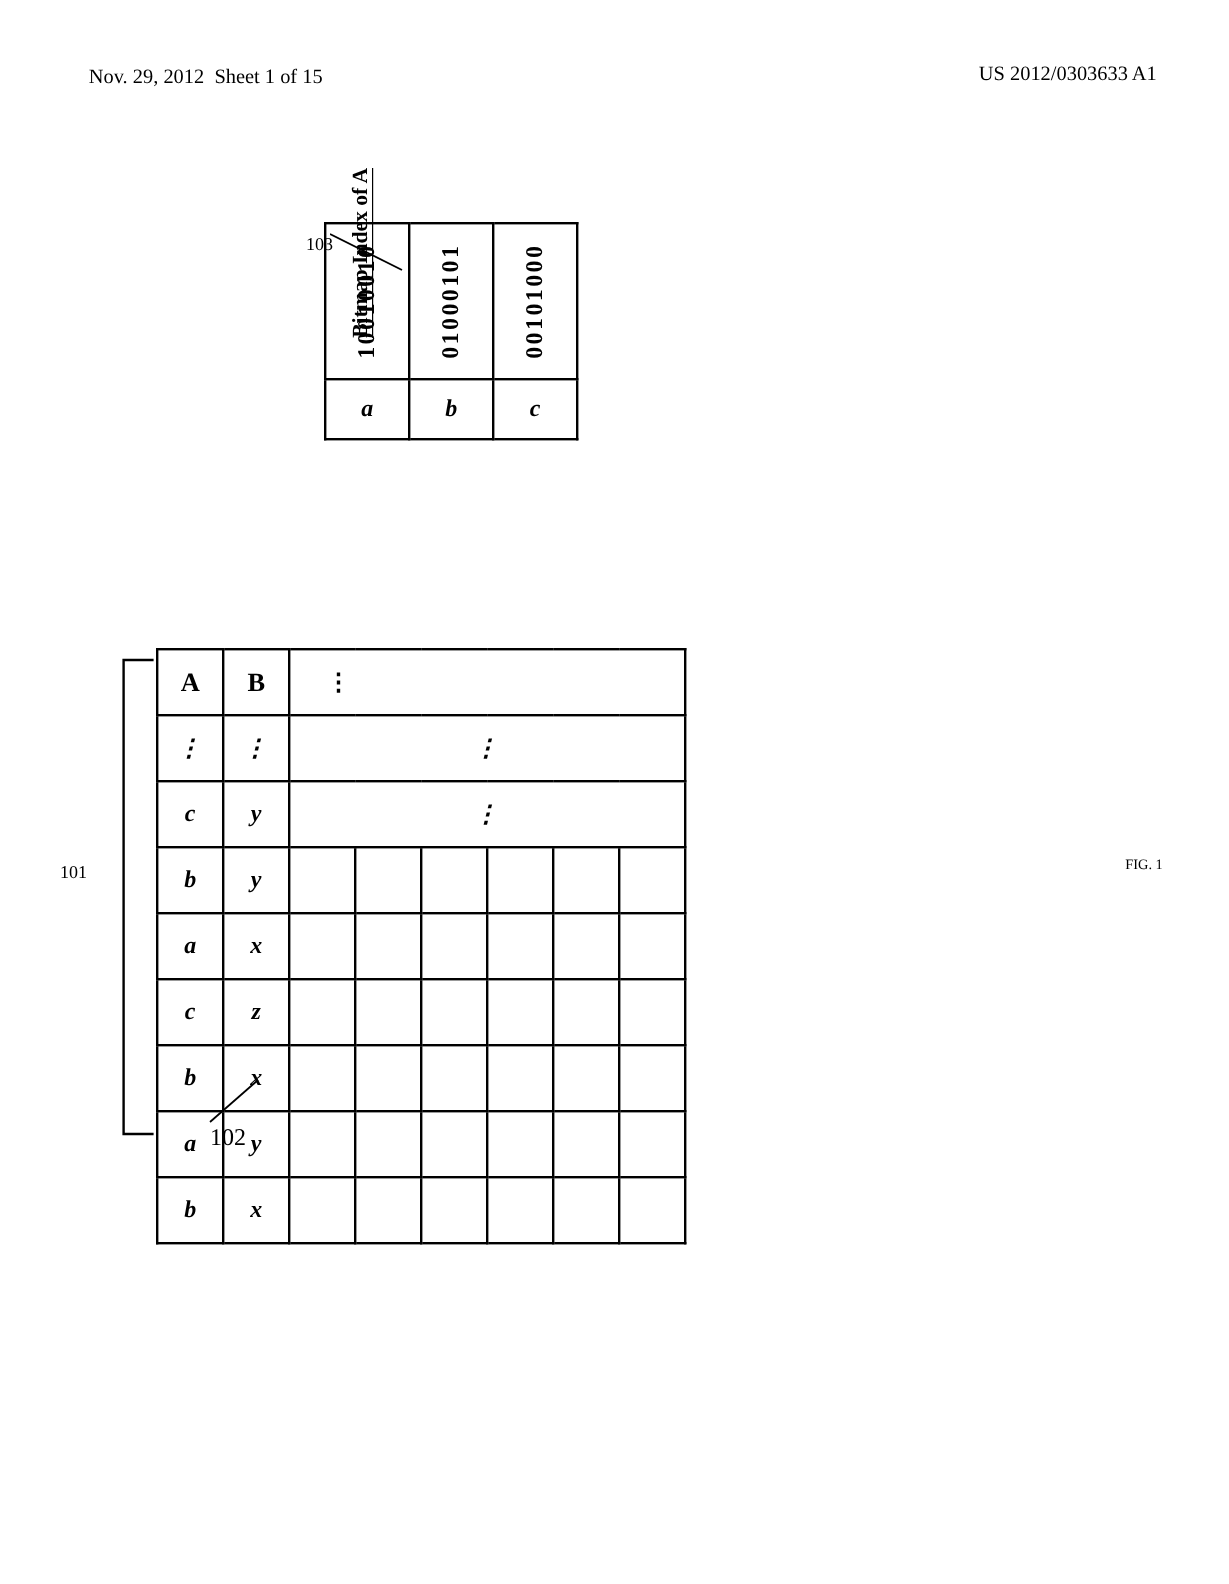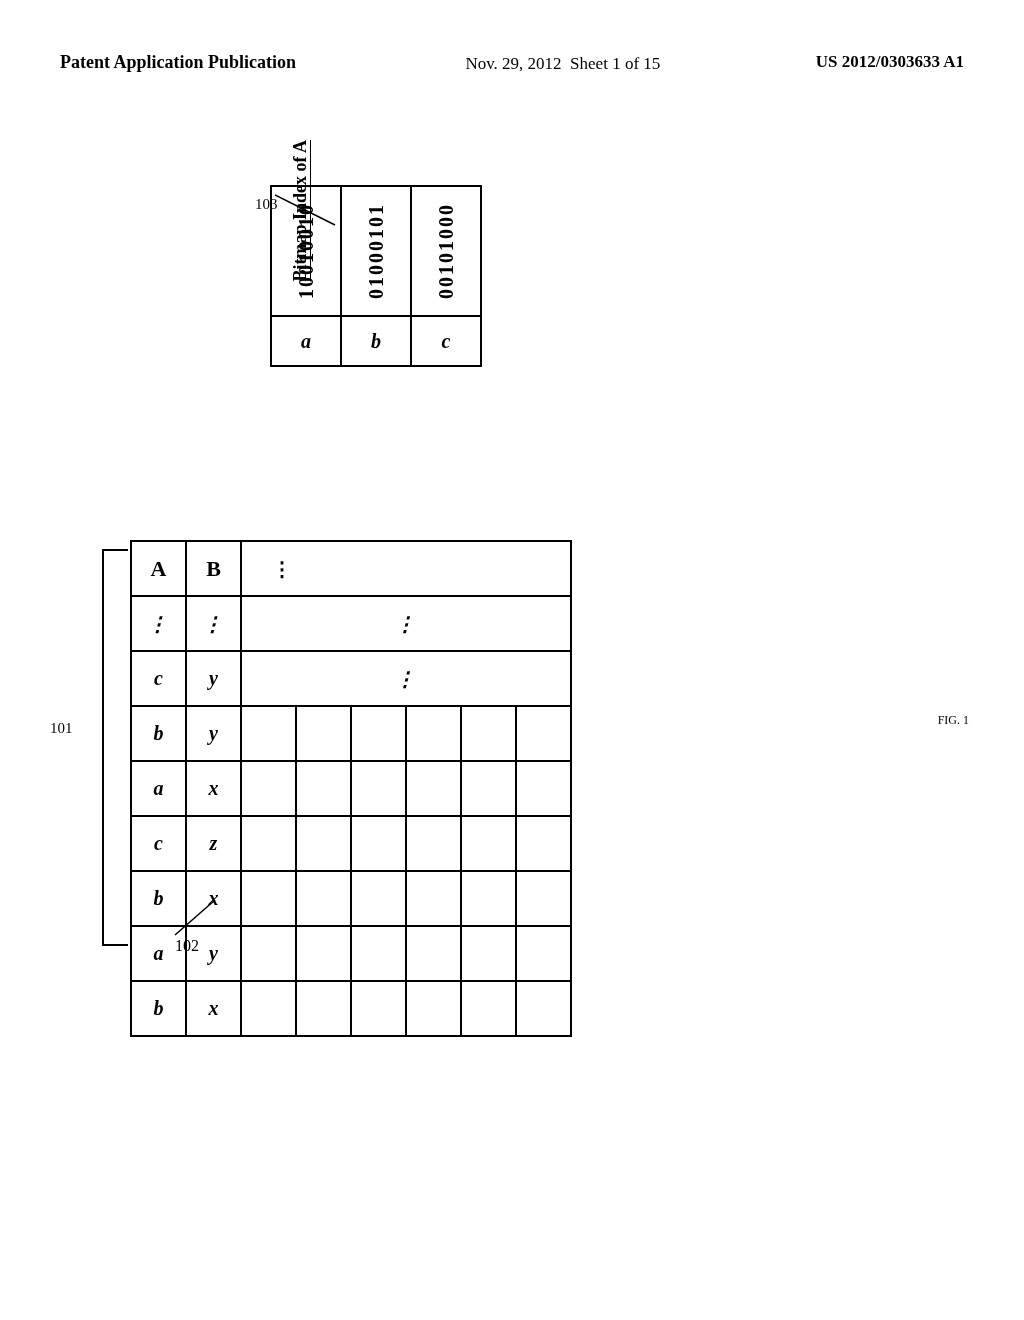--- a/index.html
+++ b/index.html
@@ -29,21 +29,21 @@
       line-height: 1.4;
     }
     .header-center {
       font-size: 17px;
       text-align: center;
       line-height: 1.6;
       margin-left: 14px;
     }
     .header-right {
       font-size: 17px;
-      font-weight: bold;
+      font-weight: normal;
       text-align: right;
       line-height: 1.4;
     }
 
     
     .fig-label {
       position: absolute;
       right: 55px;
       top: 713px;
       font-size: 12px;
@@ -137,21 +137,20 @@
     .dots-cell {
       font-style: normal;
       font-size: 22px;
       letter-spacing: 2px;
     }
   </style>
 </head>
 <body>
 
 <div class="header">
-  <div class="header-left">Patent Application Publication</div>
   <div class="header-center">
     <span>Nov. 29, 2012</span>&nbsp;&nbsp;<span>Sheet 1 of 15</span>
   </div>
   <div class="header-right">US 2012/0303633 A1</div>
 </div>
 
 <div style="position:absolute; top:195px; left:255px;">
   <span style="font-size:15px;text-align:right;">103</span>
   <svg width="80" height="40" style="position:absolute; top:-5px; left:20px;">
     <line x1="0" y1="5" x2="60" y2="35" stroke="#000" stroke-width="1.5"></line>
@@ -278,17 +277,17 @@
       <td></td>
       <td></td>
     </tr>
   </tbody>
     </table>
 </div>
 
 <svg style="position:absolute; top:895px; left:165px;" width="80" height="50">
   <line x1="50" y1="5" x2="10" y2="40" stroke="#000" stroke-width="1.5"></line>
 </svg>
-<div style="position:absolute; top:937px; left:175px; font-size:16px;">
+<div style="position:absolute; top:937px; left:175px; font-size:20px;">
   <span>102</span>
 </div>
 
 <div class="fig-label">FIG. 1</div>
 
 </body></html>

